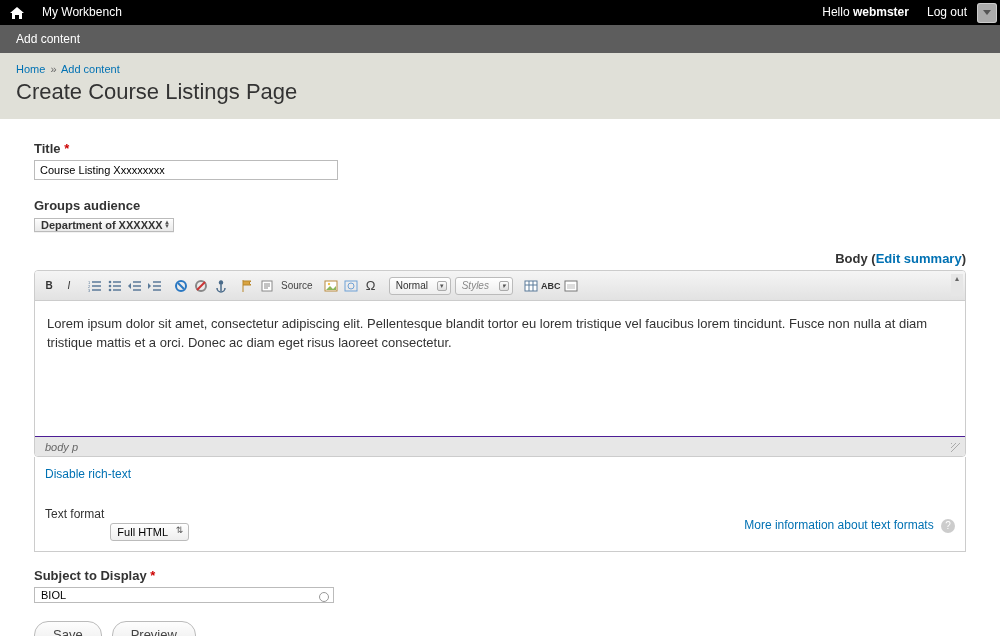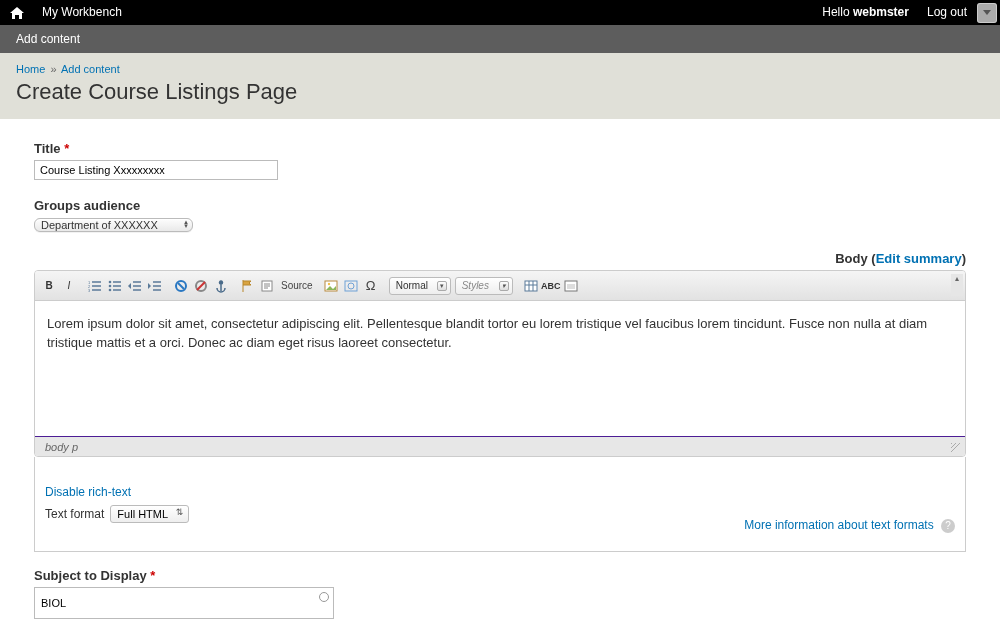--- a/index.html
+++ b/index.html
@@ -30,30 +30,31 @@
   .breadcrumb .sep { color:#666; padding:0 2px; }
   .page-title { font-size:22px; font-weight:normal; margin-top:4px; }
 
   
   .form-area { padding:22px 34px; }
   .field-block { margin-bottom:18px; }
   .field-label { font-size:13px; font-weight:bold; margin-bottom:4px; display:block; }
   .req { color:#cc0000; }
 
   input[type=text].title-input {
-    width:244px; height:20px; font-size:11px; padding:2px 5px;
+    width:304px; height:20px; font-size:11px; padding:2px 5px;
     border:1px solid #bbb; background:#fff;
   }
 
   .select {
     font-size:11px; height:18px; border:1px solid #bbb;
-    border-radius:6px; padding:0 34px 0 6px; background:#fff;
+    border-radius:0; padding:0 10px 0 6px; background:#fff;
     appearance:none; position:relative; line-height:16px;
     box-shadow: inset 0 1px 0 #fff, 0 1px 0 rgba(0,0,0,.05);
     background-image: linear-gradient(#fdfdfd,#e9e9e9);
+    font-weight: bold;
   }
   .select-wrap { position:relative; display:inline-block; }
   .select-wrap:after {
     content:""; position:absolute; right:6px; top:50%; transform:translateY(-50%);
     width:6px; height:8px;
     background:
       linear-gradient(45deg, transparent 3px, #555 3px, #555 3.5px, transparent 3.5px),
       linear-gradient(-45deg, transparent 3px, #555 3px, #555 3.5px, transparent 3.5px);
     opacity:.85;
   }
@@ -112,42 +113,42 @@
   }
   .editor-footer .resize {
     position:absolute; right:3px; bottom:2px; width:11px; height:11px;
     background:
       linear-gradient(135deg, transparent 6px, #aaa 6px, #aaa 7px, transparent 7px),
       linear-gradient(135deg, transparent 3px, #aaa 3px, #aaa 4px, transparent 4px),
       linear-gradient(135deg, transparent 0px, #aaa 0px, #aaa 1px, transparent 1px);
   }
 
   .filter-box {
-    border:1px solid #ccc; border-top:none; padding:28px 10px;
+    border:1px solid #ccc; border-top:none; padding:10px 10px;
     position:relative;
   }
   .filter-box a.disable { color:#0071b3; text-decoration:none; font-size:12px; display:block; margin-bottom:6px; }
   .tf-row { display:flex; align-items:center; gap:6px; font-size:12px; }
   .tf-row label { font-weight:normal; }
-  .tf-row .tfsel { display:inline-block; position:relative; }
+  .tf-row .tfsel { display:inline-block; position:relative;margin-top:36px; }
   .tf-row select {
     font-size:11px; height:18px; border:1px solid #bbb; border-radius:3px;
     padding:0 20px 0 6px; background:linear-gradient(#fff,#eee); appearance:none;
   }
   .tf-row .tfsel:after { content:"⇅"; position:absolute; right:6px; top:2px; font-size:9px; color:#555; }
   .more-info { position:absolute; right:10px; bottom:18px; font-size:12px; }
   .more-info a { color:#0071b3; text-decoration:none; }
   .more-info .q {
     display:inline-block; width:14px; height:14px; border-radius:7px; background:#ccc;
     color:#fff; font-size:10px; text-align:center; line-height:14px; margin-left:4px;
   }
 
   .subj-input-wrap { position:relative; width:300px; }
   .subj-input {
-    width:300px; height:32px; border:1px solid #bbb; padding:2px 22px 2px 6px; font-size:11px;
+    width:300px; height:16px; border:1px solid #bbb; padding:2px 22px 2px 6px; font-size:11px;
   }
   .subj-input-wrap .circle {
     position:absolute; right:5px; top:5px; width:10px; height:10px; border:1px solid #999; border-radius:50%;
   }
 
   .actions { margin-top:18px; display:flex; gap:10px; }
   .pillbtn {
     border:1px solid #bbb; border-radius:14px; padding:5px 18px 14px; font-size:13px; color:#444;
     background:linear-gradient(#fdfdfd,#e7e7e7); cursor:pointer;
     box-shadow:0 1px 0 rgba(0,0,0,.07);

